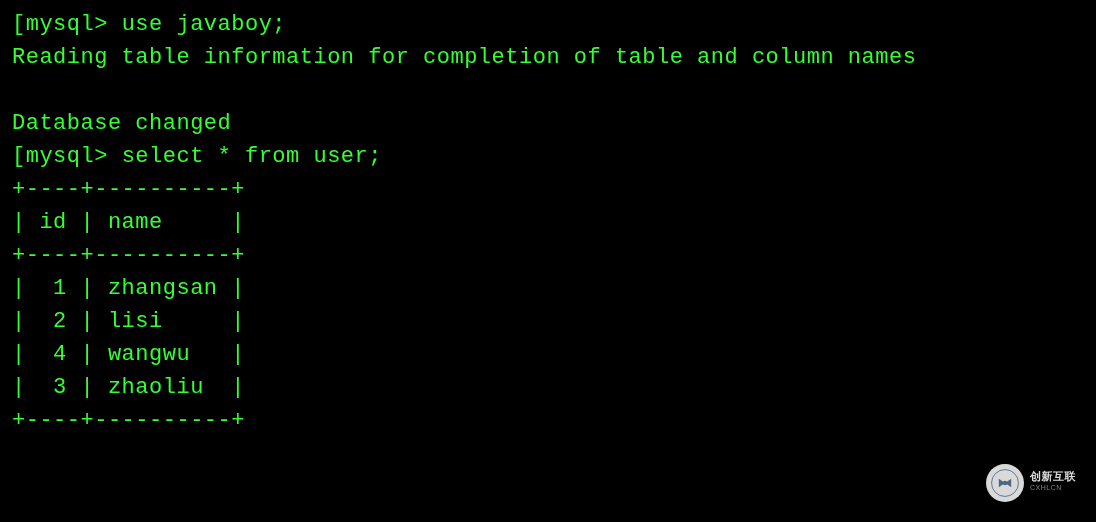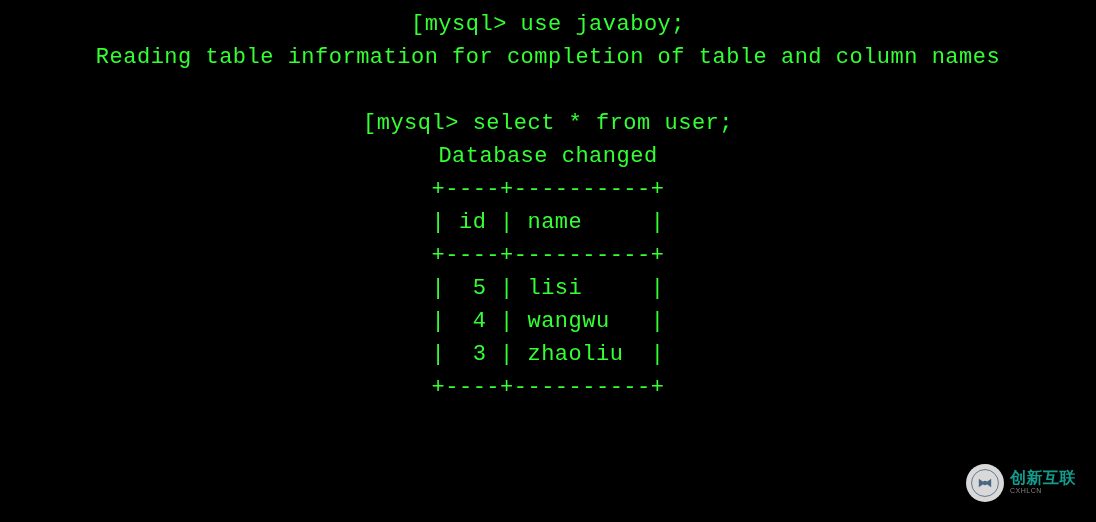--- a/index.html
+++ b/index.html
@@ -17,21 +17,20 @@
       width: 1096px;
       height: 522px;
       overflow: hidden;
       position: relative;
       font-weight: 500;
       letter-spacing: 0.5px;
     }
     .terminal-line {
       white-space: pre;
       display: block;
-      text-align: center;
     }
     .prompt {
       display: inline;
     }
     .command {
       display: inline;
     }
     .watermark {
       position: absolute;
       bottom: 20px;
@@ -47,47 +46,48 @@
       border-radius: 50%;
       background: #ffffff;
       display: flex;
       align-items: center;
       justify-content: center;
       color: #4a6a8a;
       font-weight: bold;
       font-size: 22px;
     }
     .watermark-text {
-      color: #14b8a6;
-      font-family: Liberation Serif, serif;
-      font-size: 16px;
+      color: #ffffff;
+      font-family: Liberation Mono, monospace;
+      font-size: 11px;
       font-weight: bold;
       line-height: 1;
     }
     .watermark-sub {
       color: #9a9a9a;
       font-family: sans-serif;
       font-size: 7px;
       letter-spacing: 0.5px;
       display: block;
     }
   </style>
 </head>
 <body>
 
 <div>
   <span class="terminal-line"><span class="prompt">[</span><span class="prompt">mysql&gt; </span><span class="command">use javaboy;</span></span>
   <span class="terminal-line">Reading table information for completion of table and column names</span>
   <span class="terminal-line"> </span>
+  <span class="terminal-line">Database changed</span>
   <span class="terminal-line"><span class="prompt">[</span><span class="prompt">mysql&gt; </span><span class="command">select * from user;</span></span>
-  <span class="terminal-line">Database changed</span>
   <span class="terminal-line">+----+----------+</span>
   <span class="terminal-line">| id | name     |</span>
   <span class="terminal-line">+----+----------+</span>
-  <span class="terminal-line">|  5 | lisi     |</span>
+  <span class="terminal-line">|  1 | zhangsan |</span>
+  <span class="terminal-line">|  2 | lisi     |</span>
   <span class="terminal-line">|  4 | wangwu   |</span>
   <span class="terminal-line">|  3 | zhaoliu  |</span>
   <span class="terminal-line">+----+----------+</span>
 </div>
 
 <div class="watermark">
   <div class="watermark-icon">
     <svg width="28" height="28" viewBox="0 0 100 100">
       <circle cx="50" cy="50" r="48" fill="#ffffff" stroke="#5a7a9a" stroke-width="3"></circle>
       <path d="M 28 35 L 50 50 L 28 65 Z" fill="#5a7a9a"></path>

